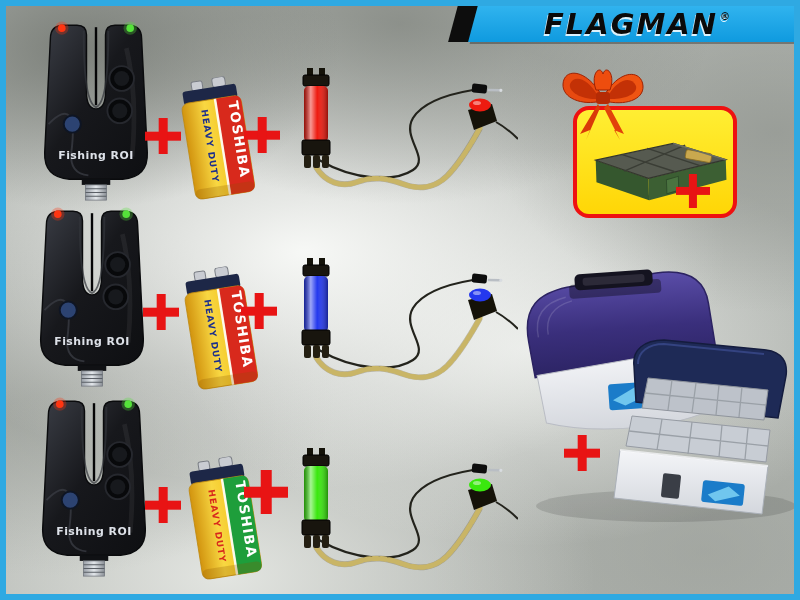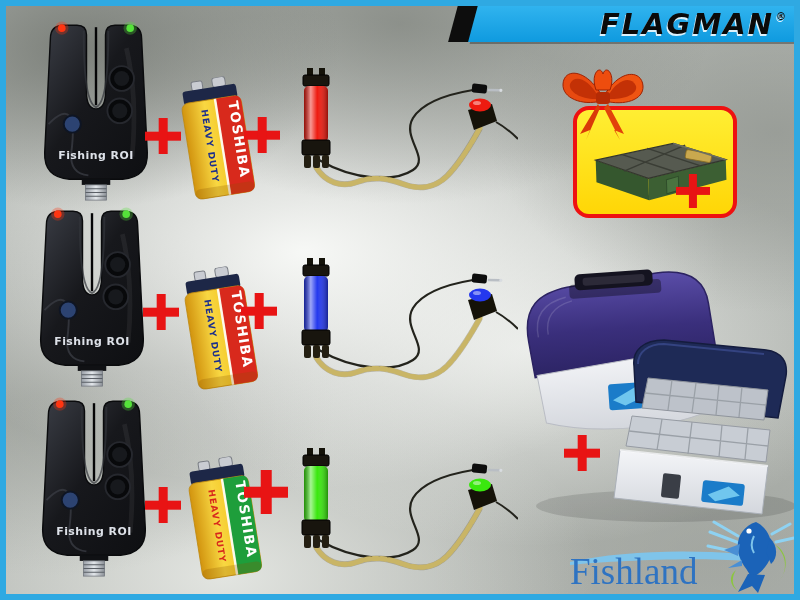--- a/index.html
+++ b/index.html
@@ -18,21 +18,21 @@
       linear-gradient(#b2b6b1,#adb1ac);
   }
   .frame{position:absolute;inset:0;border:6px solid #2fa9e2;pointer-events:none;z-index:90;}
   .abs{position:absolute;}
   
   .banner-black{position:absolute;left:458px;top:5px;width:60px;height:37px;background:#0d0d0d;
     transform:skewX(-15deg);transform-origin:top left;z-index:40;}
   .banner-blue{position:absolute;left:478px;top:5px;width:340px;height:37px;background:linear-gradient(#31b4ef,#0f9adf);
     transform:skewX(-15deg);transform-origin:top left;z-index:41;box-shadow:2px 2px 0 rgba(0,0,0,.3);}
   .banner-text{position:absolute;left:488px;top:6px;width:300px;height:35px;z-index:42;
-    display:flex;align-items:center;justify-content:flex-end;
+    display:flex;align-items:center;justify-content:center;
     font-family:"DejaVu Sans",sans-serif;font-style:italic;font-weight:900;font-size:29px;
     letter-spacing:2px;color:#0a0a0a;text-shadow:-1px 2px 0 rgba(255,255,255,.85);}
   .banner-text sup{font-size:10px;margin-left:2px;margin-top:-14px;}
   
   .plus{position:absolute;z-index:30;}
   .plus::before{content:"";position:absolute;left:0;right:0;top:50%;height:24%;transform:translateY(-50%);background:#e81414;}
   .plus::after{content:"";position:absolute;top:0;bottom:0;left:50%;width:24%;transform:translateX(-50%);background:#e81414;}
   
   .gift-panel{position:absolute;left:573px;top:106px;width:164px;height:112px;z-index:20;
     background:linear-gradient(#ffee33,#ffd606);border:4px solid #ee1111;border-radius:16px;box-sizing:border-box;}
@@ -336,31 +336,15 @@
         <path d="M146,153 L141,184 M176,156 L172,188 M206,159 L203,191 M232,162 L229,193 M113,165 L252,180" stroke="#9aa0a7" stroke-width="1.3" fill="none"></path>
         <polygon points="104,184 252,200 246,248 98,232" fill="url(#boxBodyGrad)" stroke="#aab0b8"></polygon>
         <path d="M104,184 L252,200" stroke="#ffffff" stroke-width="2" opacity=".7"></path>
         <rect x="146" y="208" width="18" height="24" rx="2" fill="#3a3e46" transform="rotate(6 155 220)"></rect>
         <rect x="186" y="216" width="42" height="22" rx="3" fill="#1b7cc9" transform="rotate(6 207 227)"></rect>
         <path d="M192,230 L212,220 L224,228 L200,236 Z" fill="#7fd4f4" opacity=".85" transform="rotate(6 207 227)"></path>
       </g>
     </svg>
   </div>
 
-  <div class="fish-footer">
-    <svg viewBox="0 0 228 76" width="228" height="76">
-      <path d="M172,18 L148,4 M176,26 L144,14 M170,34 L142,28 M206,16 L224,6 M210,24 L228,20" stroke="#8ed2f2" stroke-width="3" stroke-linecap="round" fill="none"></path>
-      <path d="M4,44 C50,34 115,31 174,36 L182,43 C120,39 50,43 4,47 Z" fill="#7fc4ea"></path>
-      <path d="M208,26 C220,35 223,51 213,64 C224,49 221,33 208,26 Z" fill="#8cc63e"></path>
-      <path d="M170,52 C165,60 166,68 172,73 C164,68 162,58 170,52 Z" fill="#8cc63e"></path>
-      <path d="M190,4 C177,8 170,20 172,33 C174,46 183,52 185,60 C194,56 202,48 205,38 C208,26 203,10 190,4 Z" fill="#1b63b8"></path>
-      <path d="M182,56 L172,74 L186,68 L192,75 L199,57 Z" fill="#1b63b8"></path>
-      <path d="M174,26 L158,32 L172,38 Z" fill="#4a8fd4"></path>
-      <path d="M176,42 L162,50 L176,48 Z" fill="#4a8fd4"></path>
-      <path d="M204,20 C212,28 212,40 205,46 L200,34 Z" fill="#1b63b8"></path>
-      <circle cx="183" cy="13" r="2.6" fill="#ffffff"></circle>
-      <path d="M188,18 C185,24 185,30 188,35" stroke="#7fc4ea" stroke-width="2" fill="none"></path>
-      <text x="4" y="66" font-family="Liberation Serif, serif" font-size="37" fill="#2e73c2">Fishland</text>
-    </svg>
-  </div>
 
   <div class="frame"></div>
 </div>
 
 </body></html>

